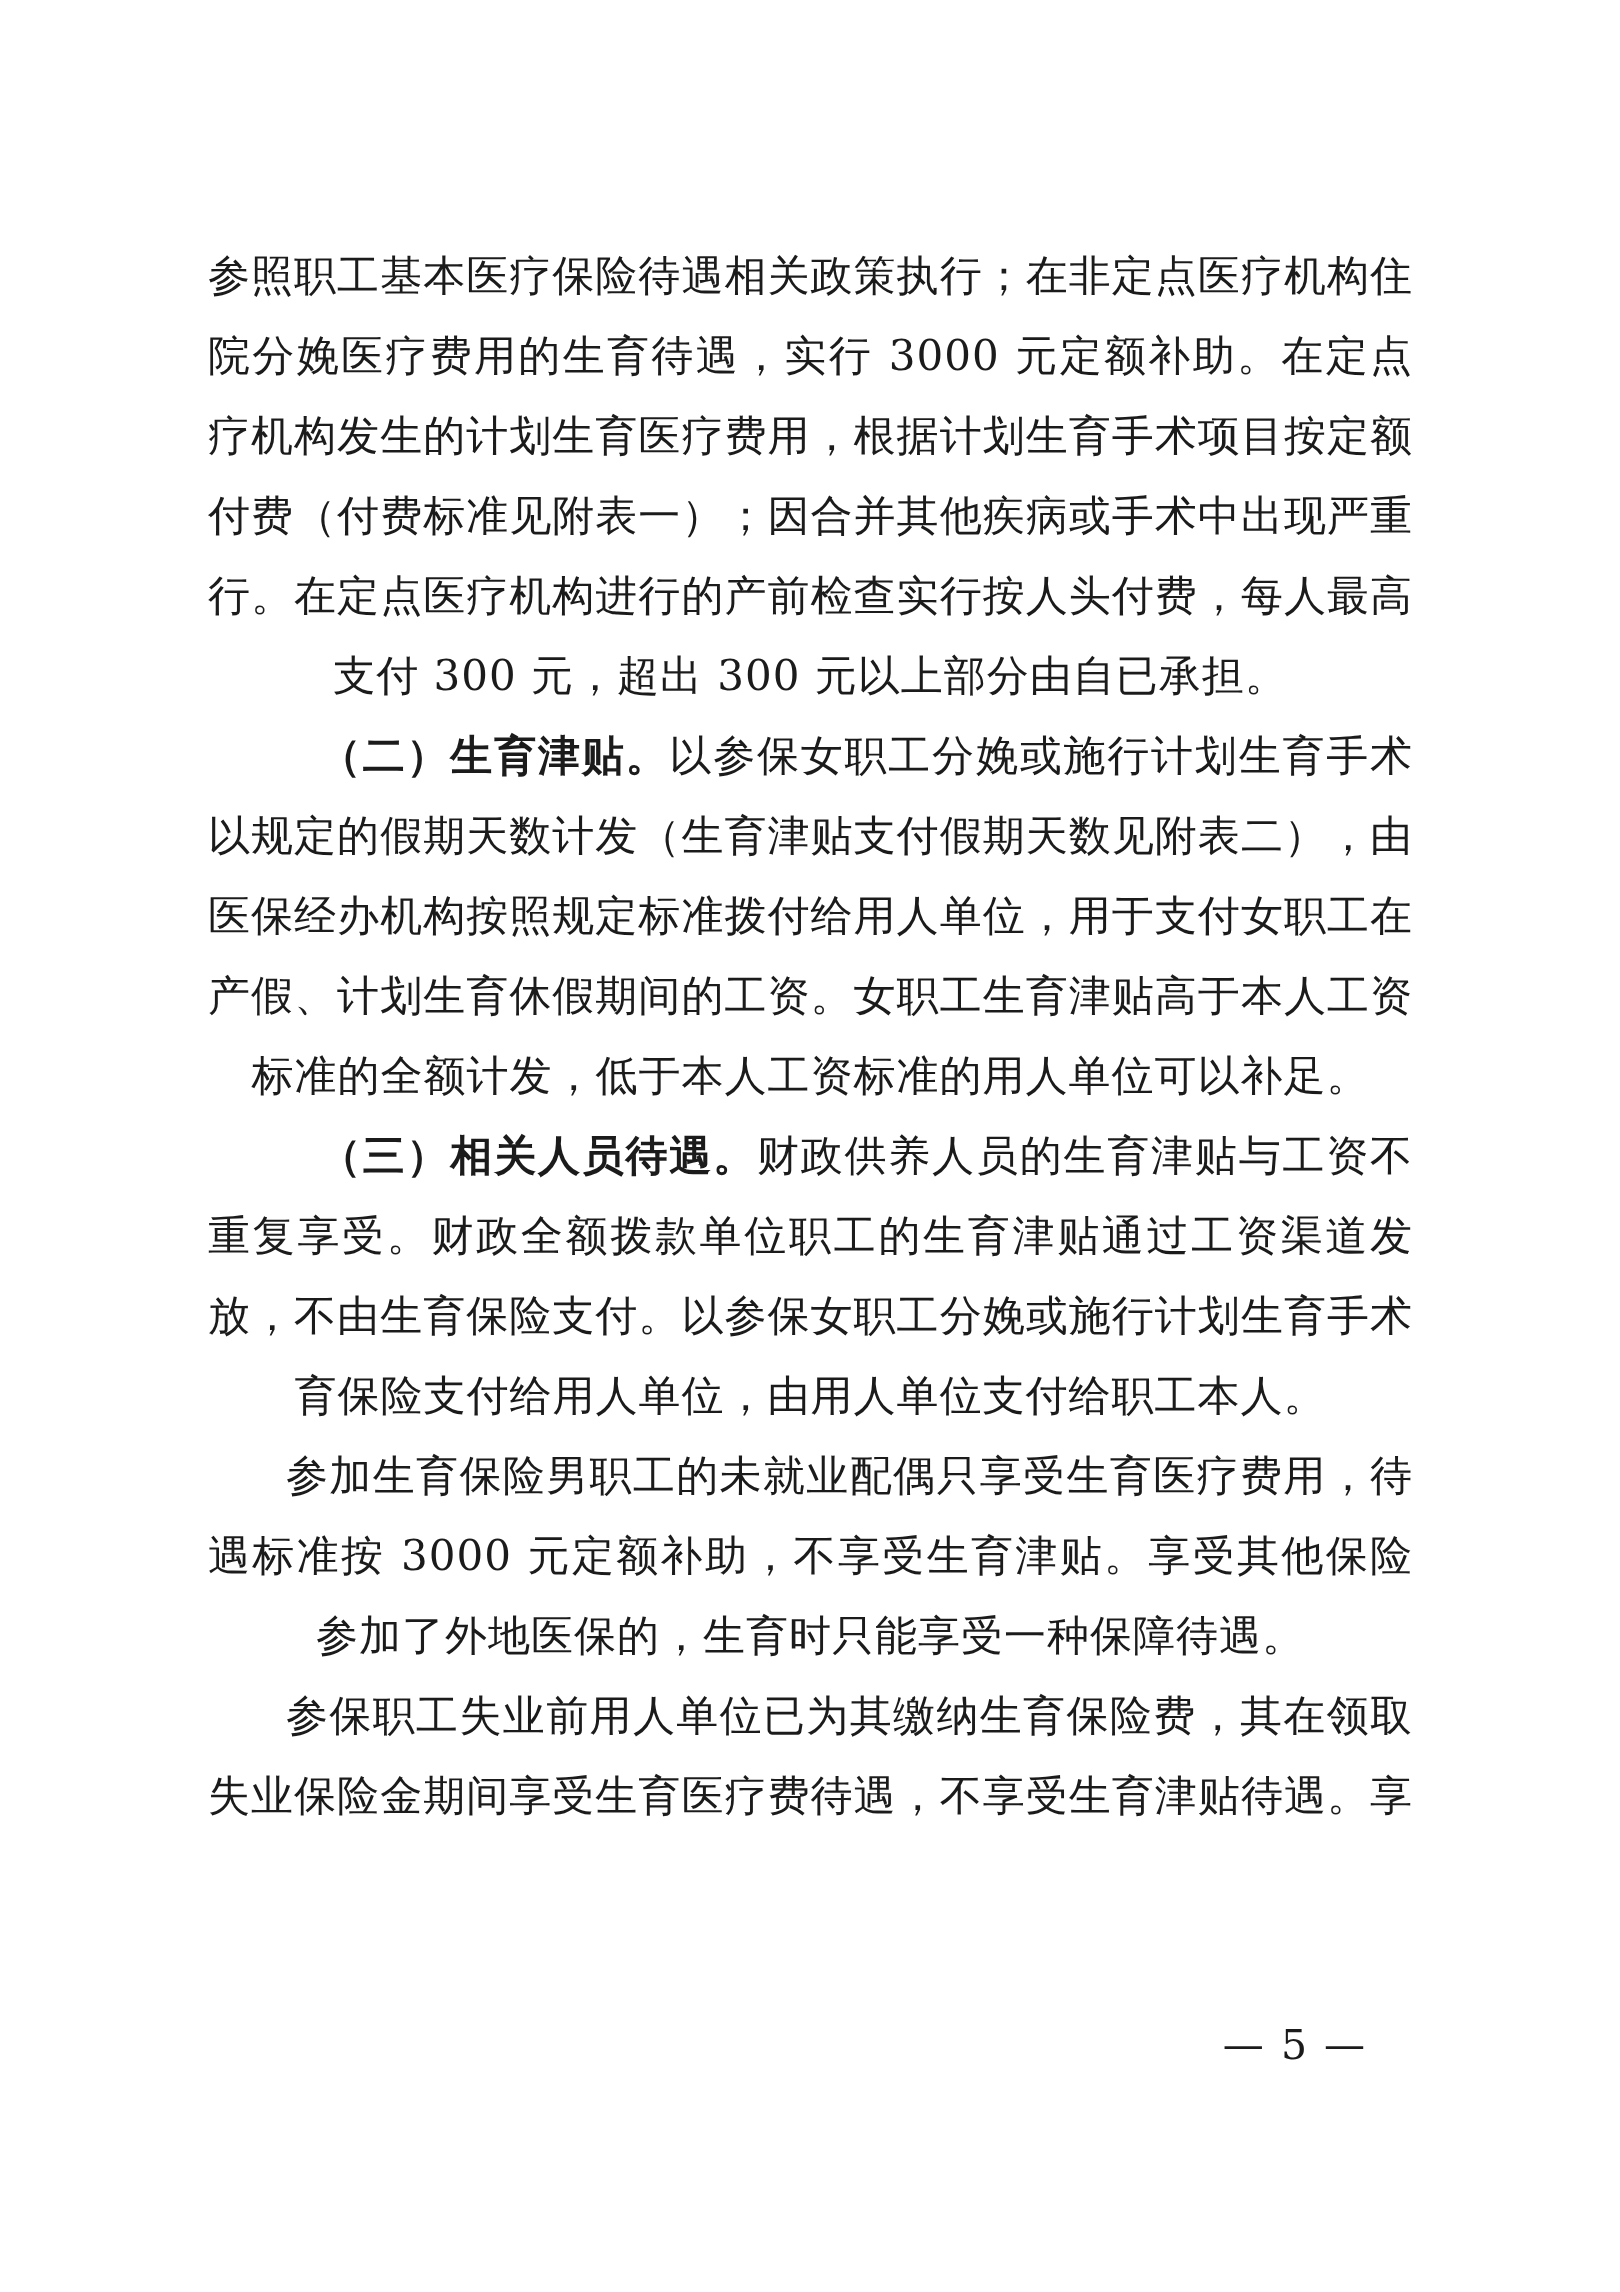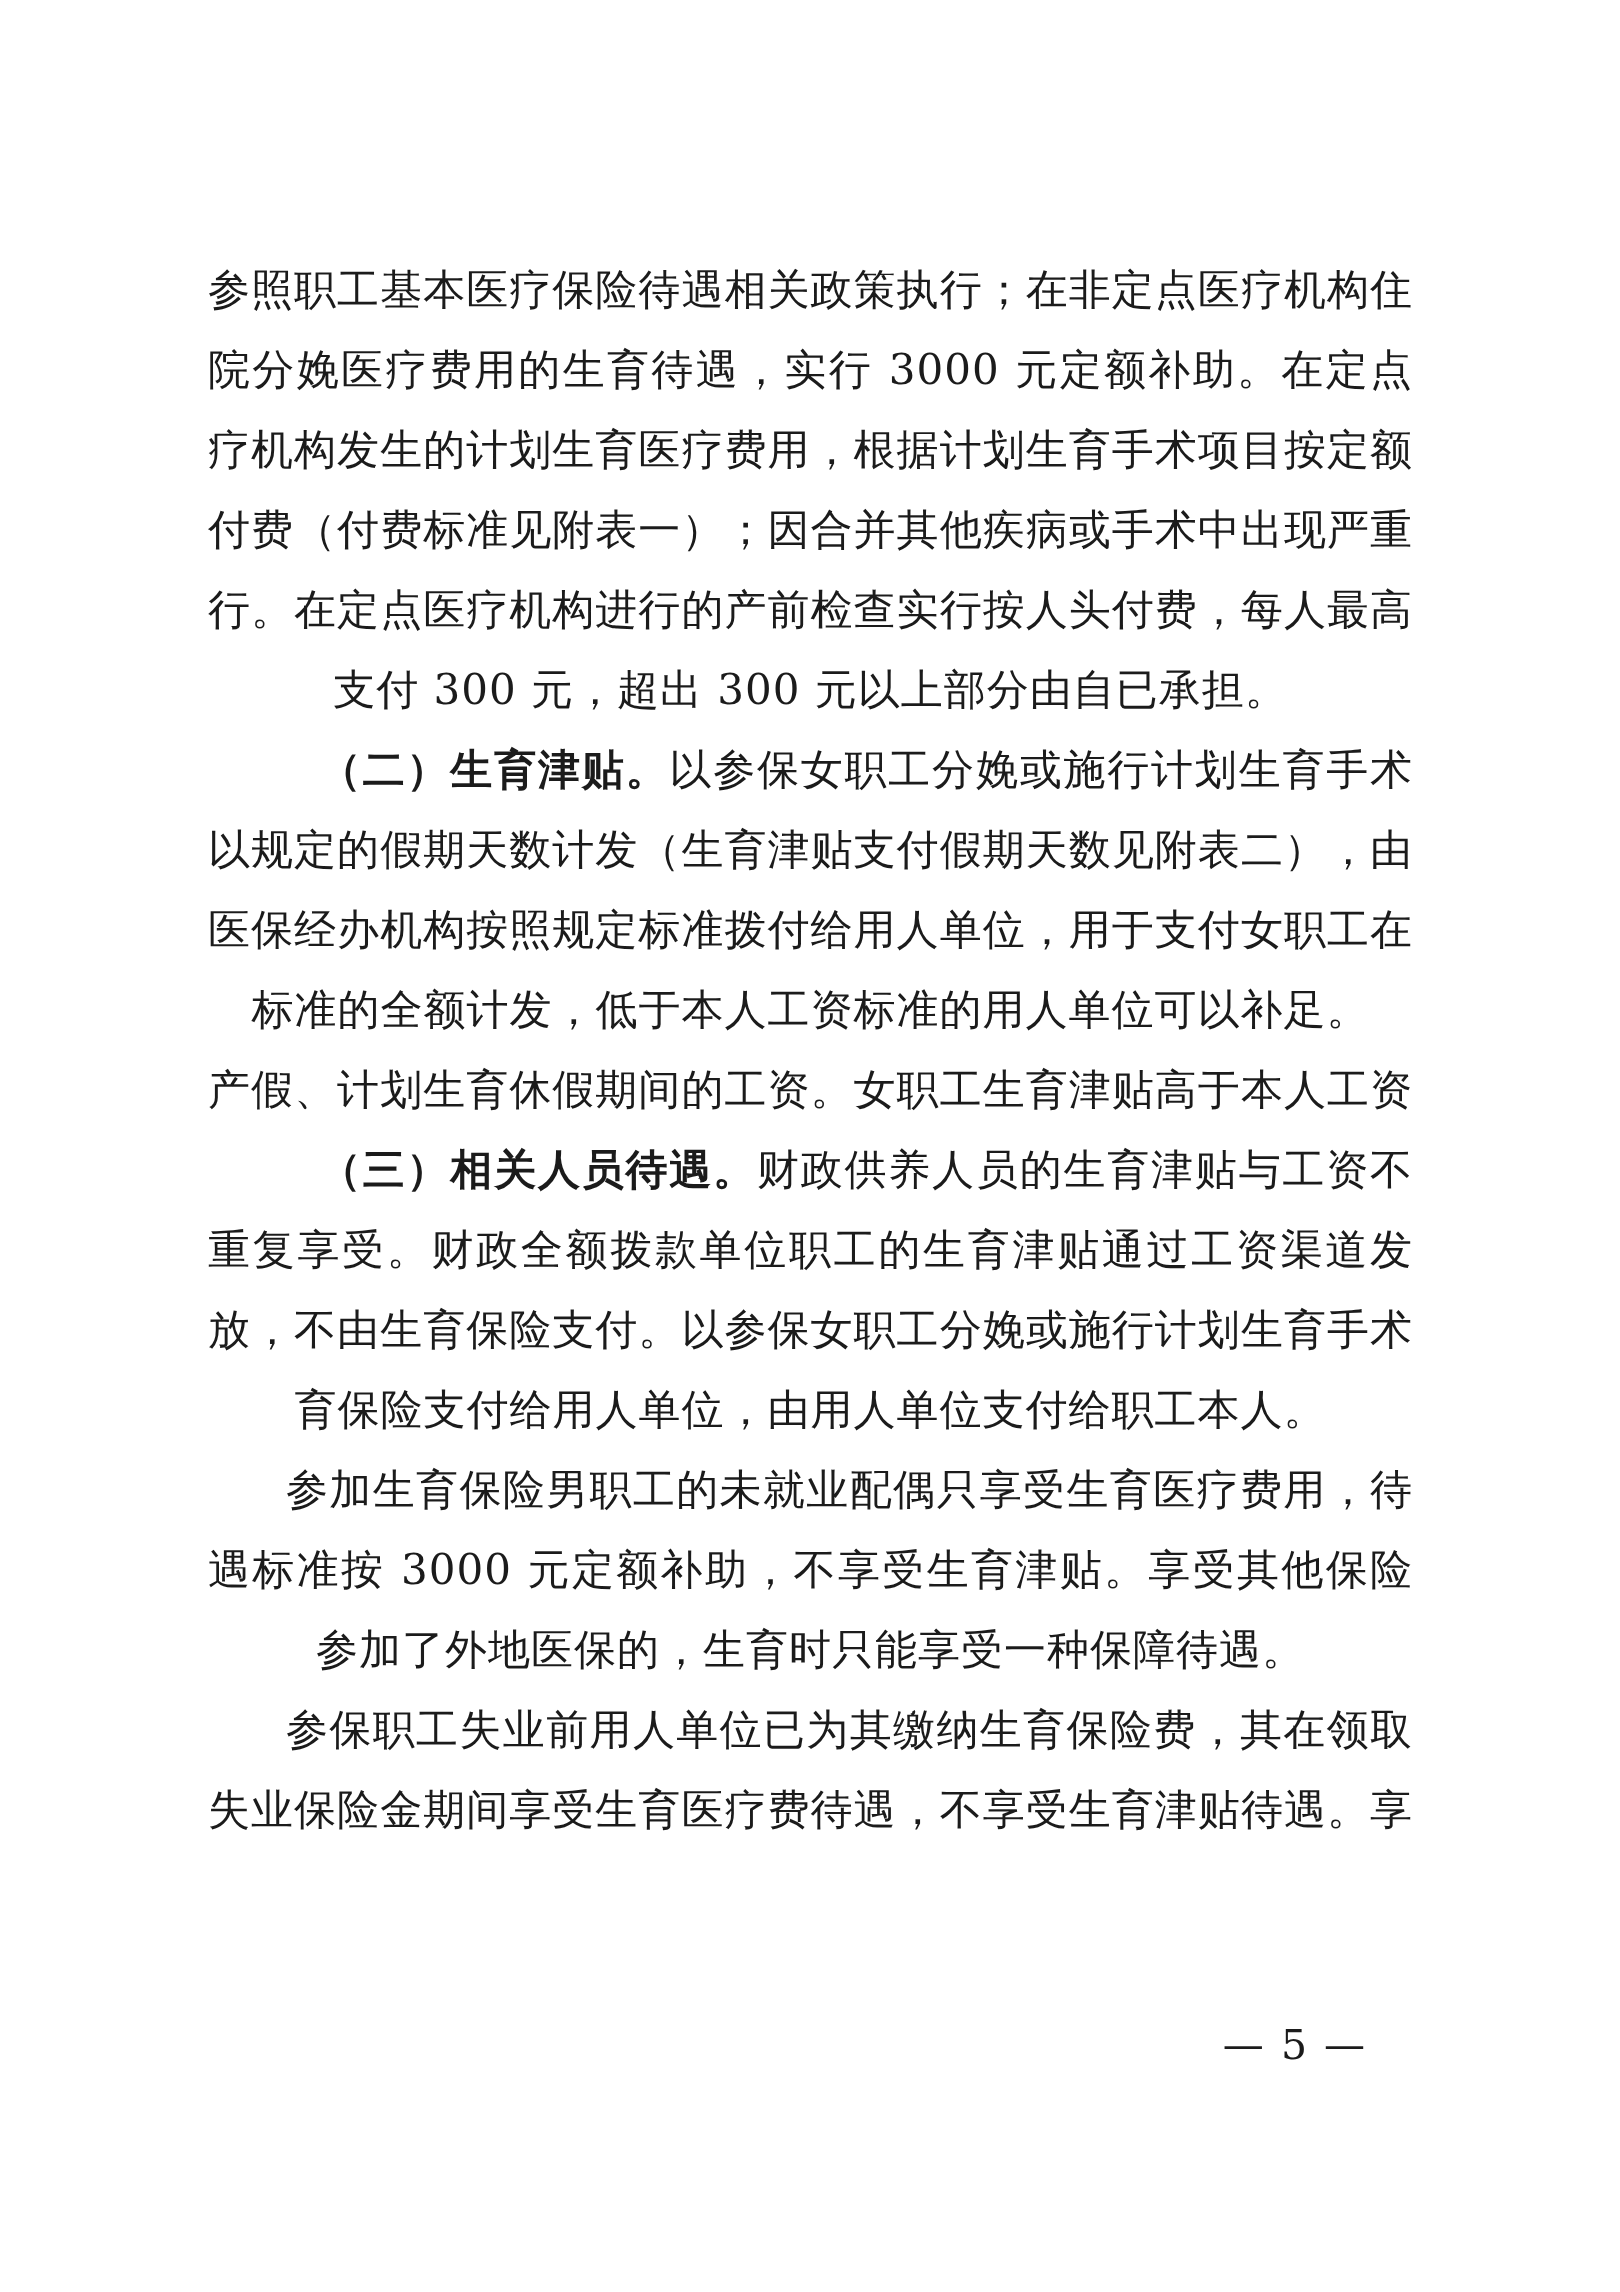--- a/index.html
+++ b/index.html
@@ -12,21 +12,21 @@
     width: 1620px;
     height: 2293px;
     background: #ffffff;
     font-family: "DejaVu Serif", "Liberation Serif", serif;
     color: #1b1b1b;
     overflow: hidden;
   }
   .text-block {
     position: absolute;
     left: 208px;
-    top: 250px;
+    top: 236px;
     width: 1205px;
   }
   .doc-line {
     height: 80px;
     line-height: 80px;
     font-size: 42px;
     letter-spacing: 1px;
     text-align: center;
     overflow: hidden;
   }
@@ -60,22 +60,22 @@
   <div class="text-block">
     <div class="doc-line j">参照职工基本医疗保险待遇相关政策执行；在非定点医疗机构住</div>
     <div class="doc-line j">院分娩医疗费用的生育待遇，实行 3000 元定额补助。在定点医</div>
     <div class="doc-line j">疗机构发生的计划生育医疗费用，根据计划生育手术项目按定额</div>
     <div class="doc-line j">付费（付费标准见附表一）；因合并其他疾病或手术中出现严重</div>
     <div class="doc-line j">行。在定点医疗机构进行的产前检查实行按人头付费，每人最高</div>
     <div class="doc-line">支付 300 元，超出 300 元以上部分由自已承担。</div>
     <div class="doc-line j ind"><span class="b">（二）生育津贴。</span><span>以参保女职工分娩或施行计划生育手术时</span></div>
     <div class="doc-line j">以规定的假期天数计发（生育津贴支付假期天数见附表二），由</div>
     <div class="doc-line j">医保经办机构按照规定标准拨付给用人单位，用于支付女职工在</div>
+    <div class="doc-line j">产假、计划生育休假期间的工资。女职工生育津贴高于本人工资</div>
     <div class="doc-line">标准的全额计发，低于本人工资标准的用人单位可以补足。</div>
-    <div class="doc-line j">产假、计划生育休假期间的工资。女职工生育津贴高于本人工资</div>
     <div class="doc-line j ind"><span class="b">（三）相关人员待遇。</span><span>财政供养人员的生育津贴与工资不能</span></div>
     <div class="doc-line j">重复享受。财政全额拨款单位职工的生育津贴通过工资渠道发</div>
     <div class="doc-line j">放，不由生育保险支付。以参保女职工分娩或施行计划生育手术时</div>
     <div class="doc-line">育保险支付给用人单位，由用人单位支付给职工本人。</div>
     <div class="doc-line j ind">参加生育保险男职工的未就业配偶只享受生育医疗费用，待</div>
     <div class="doc-line j">遇标准按 3000 元定额补助，不享受生育津贴。享受其他保险或</div>
     <div class="doc-line">参加了外地医保的，生育时只能享受一种保障待遇。</div>
     <div class="doc-line j ind">参保职工失业前用人单位已为其缴纳生育保险费，其在领取</div>
     <div class="doc-line j">失业保险金期间享受生育医疗费待遇，不享受生育津贴待遇。享</div>
   </div>

